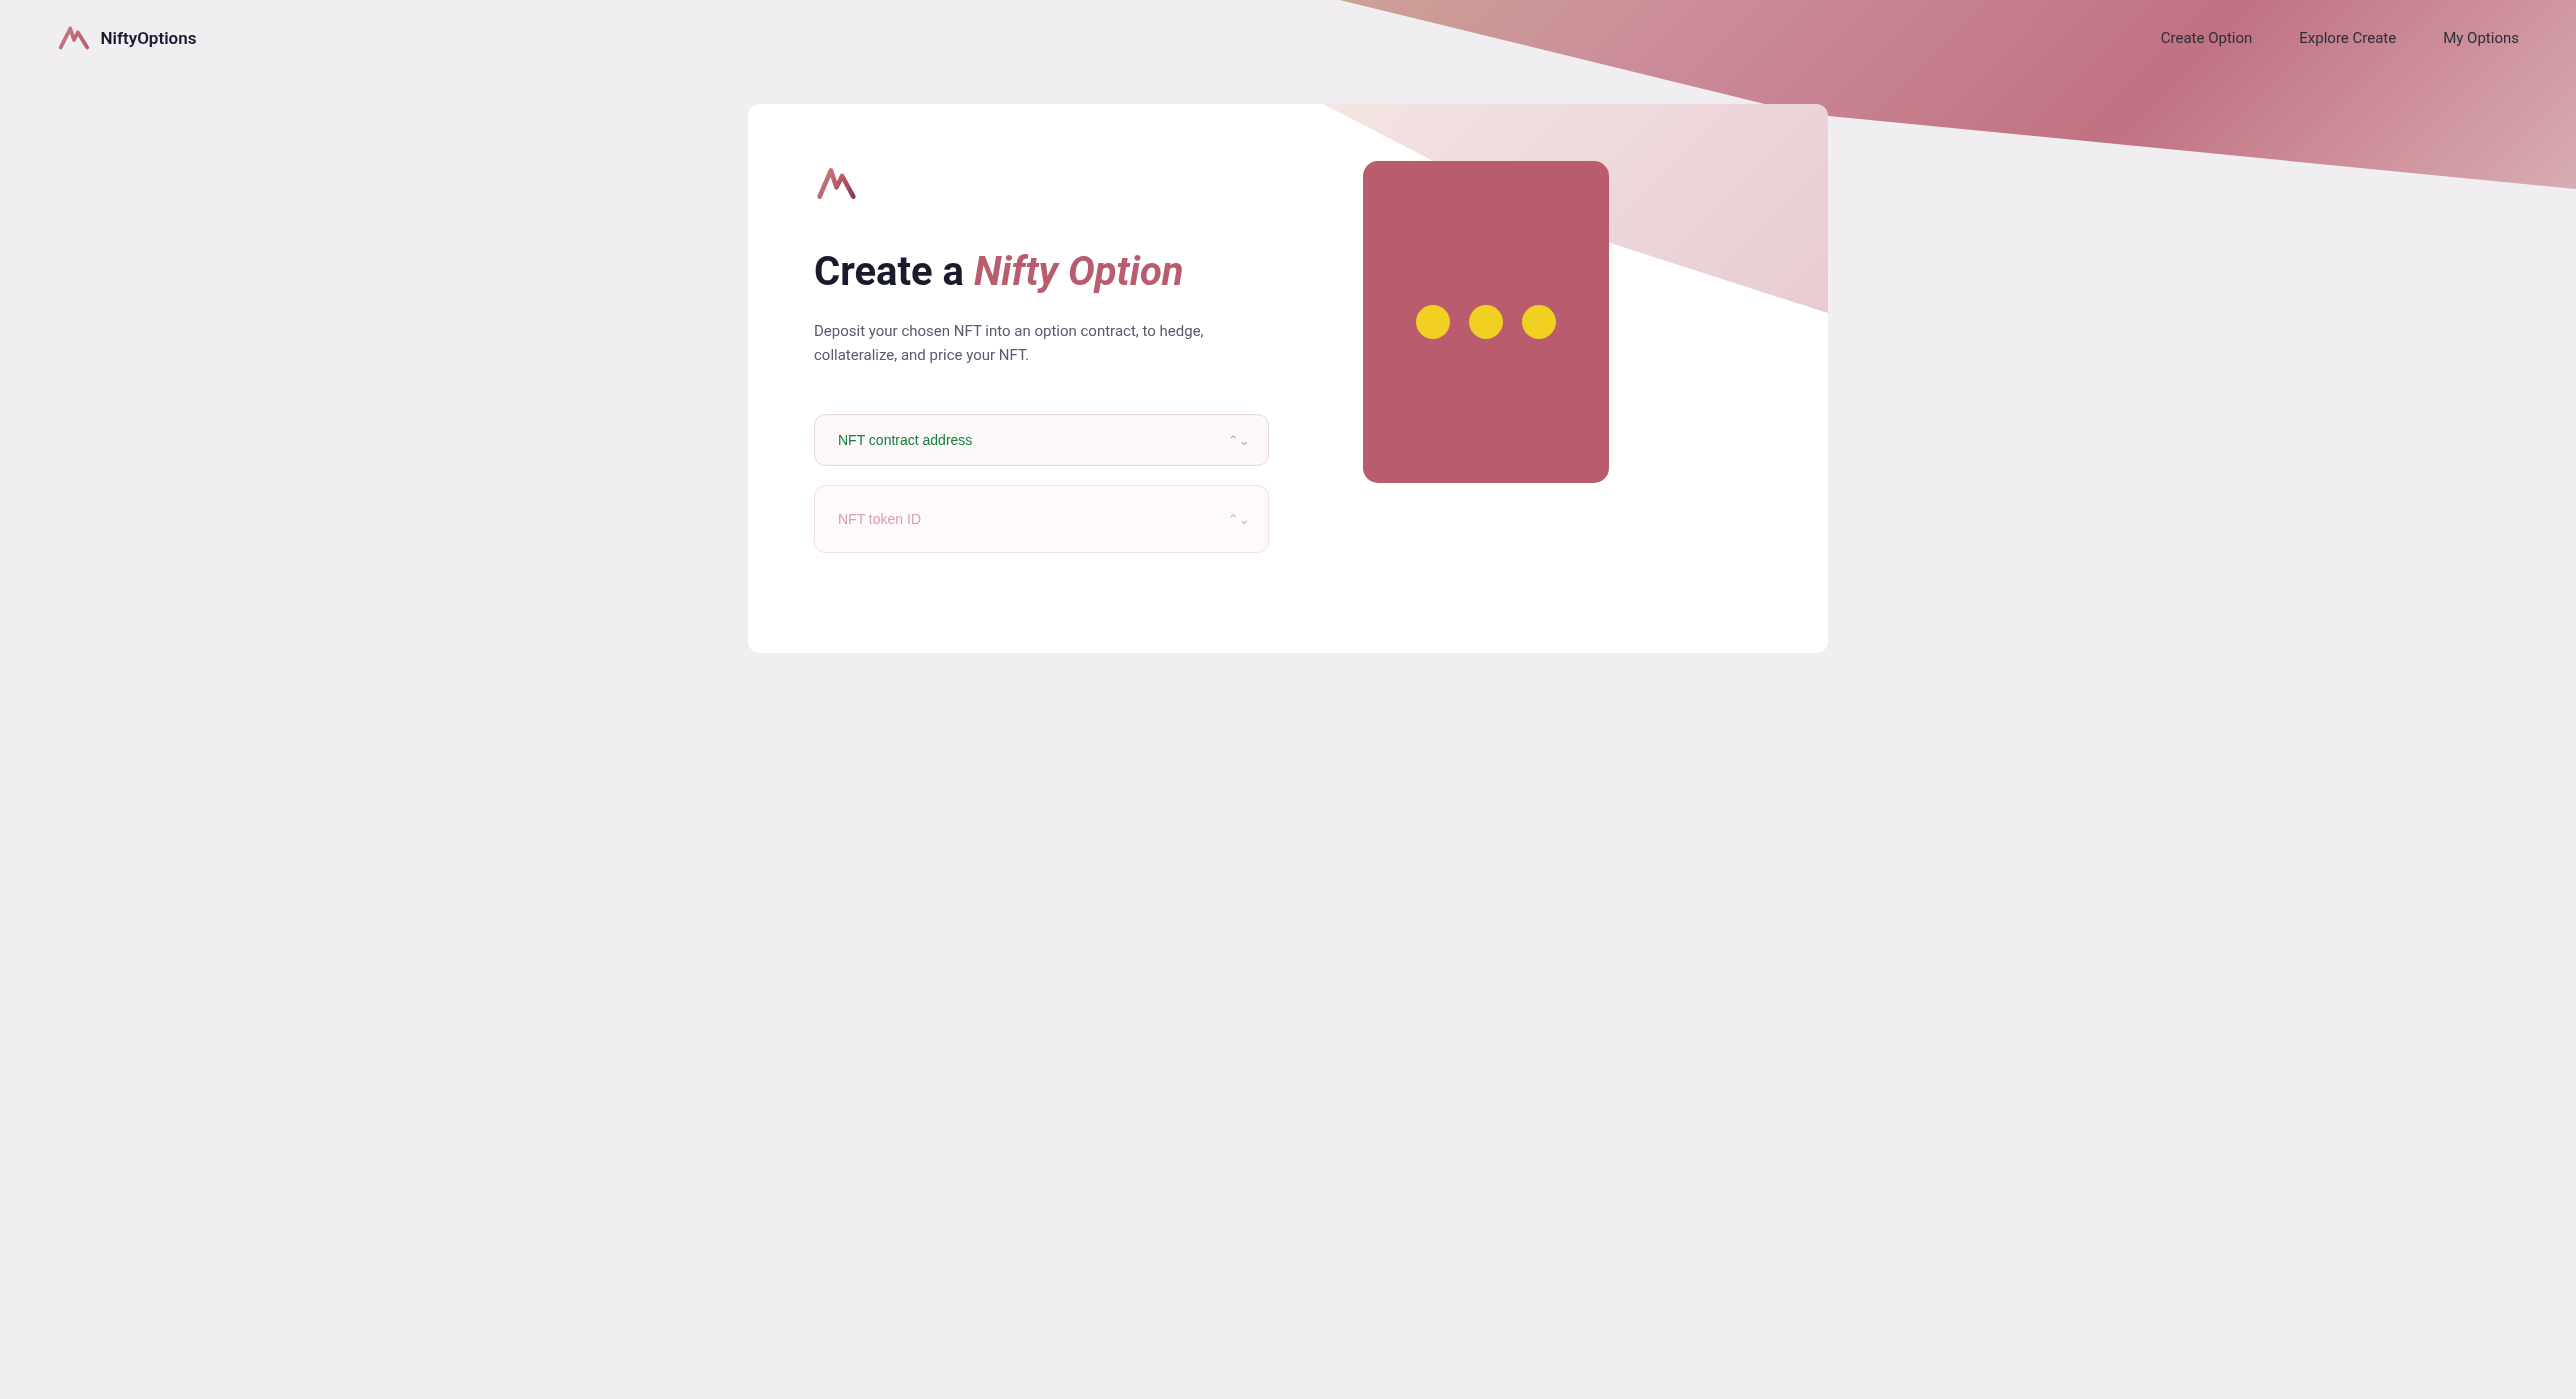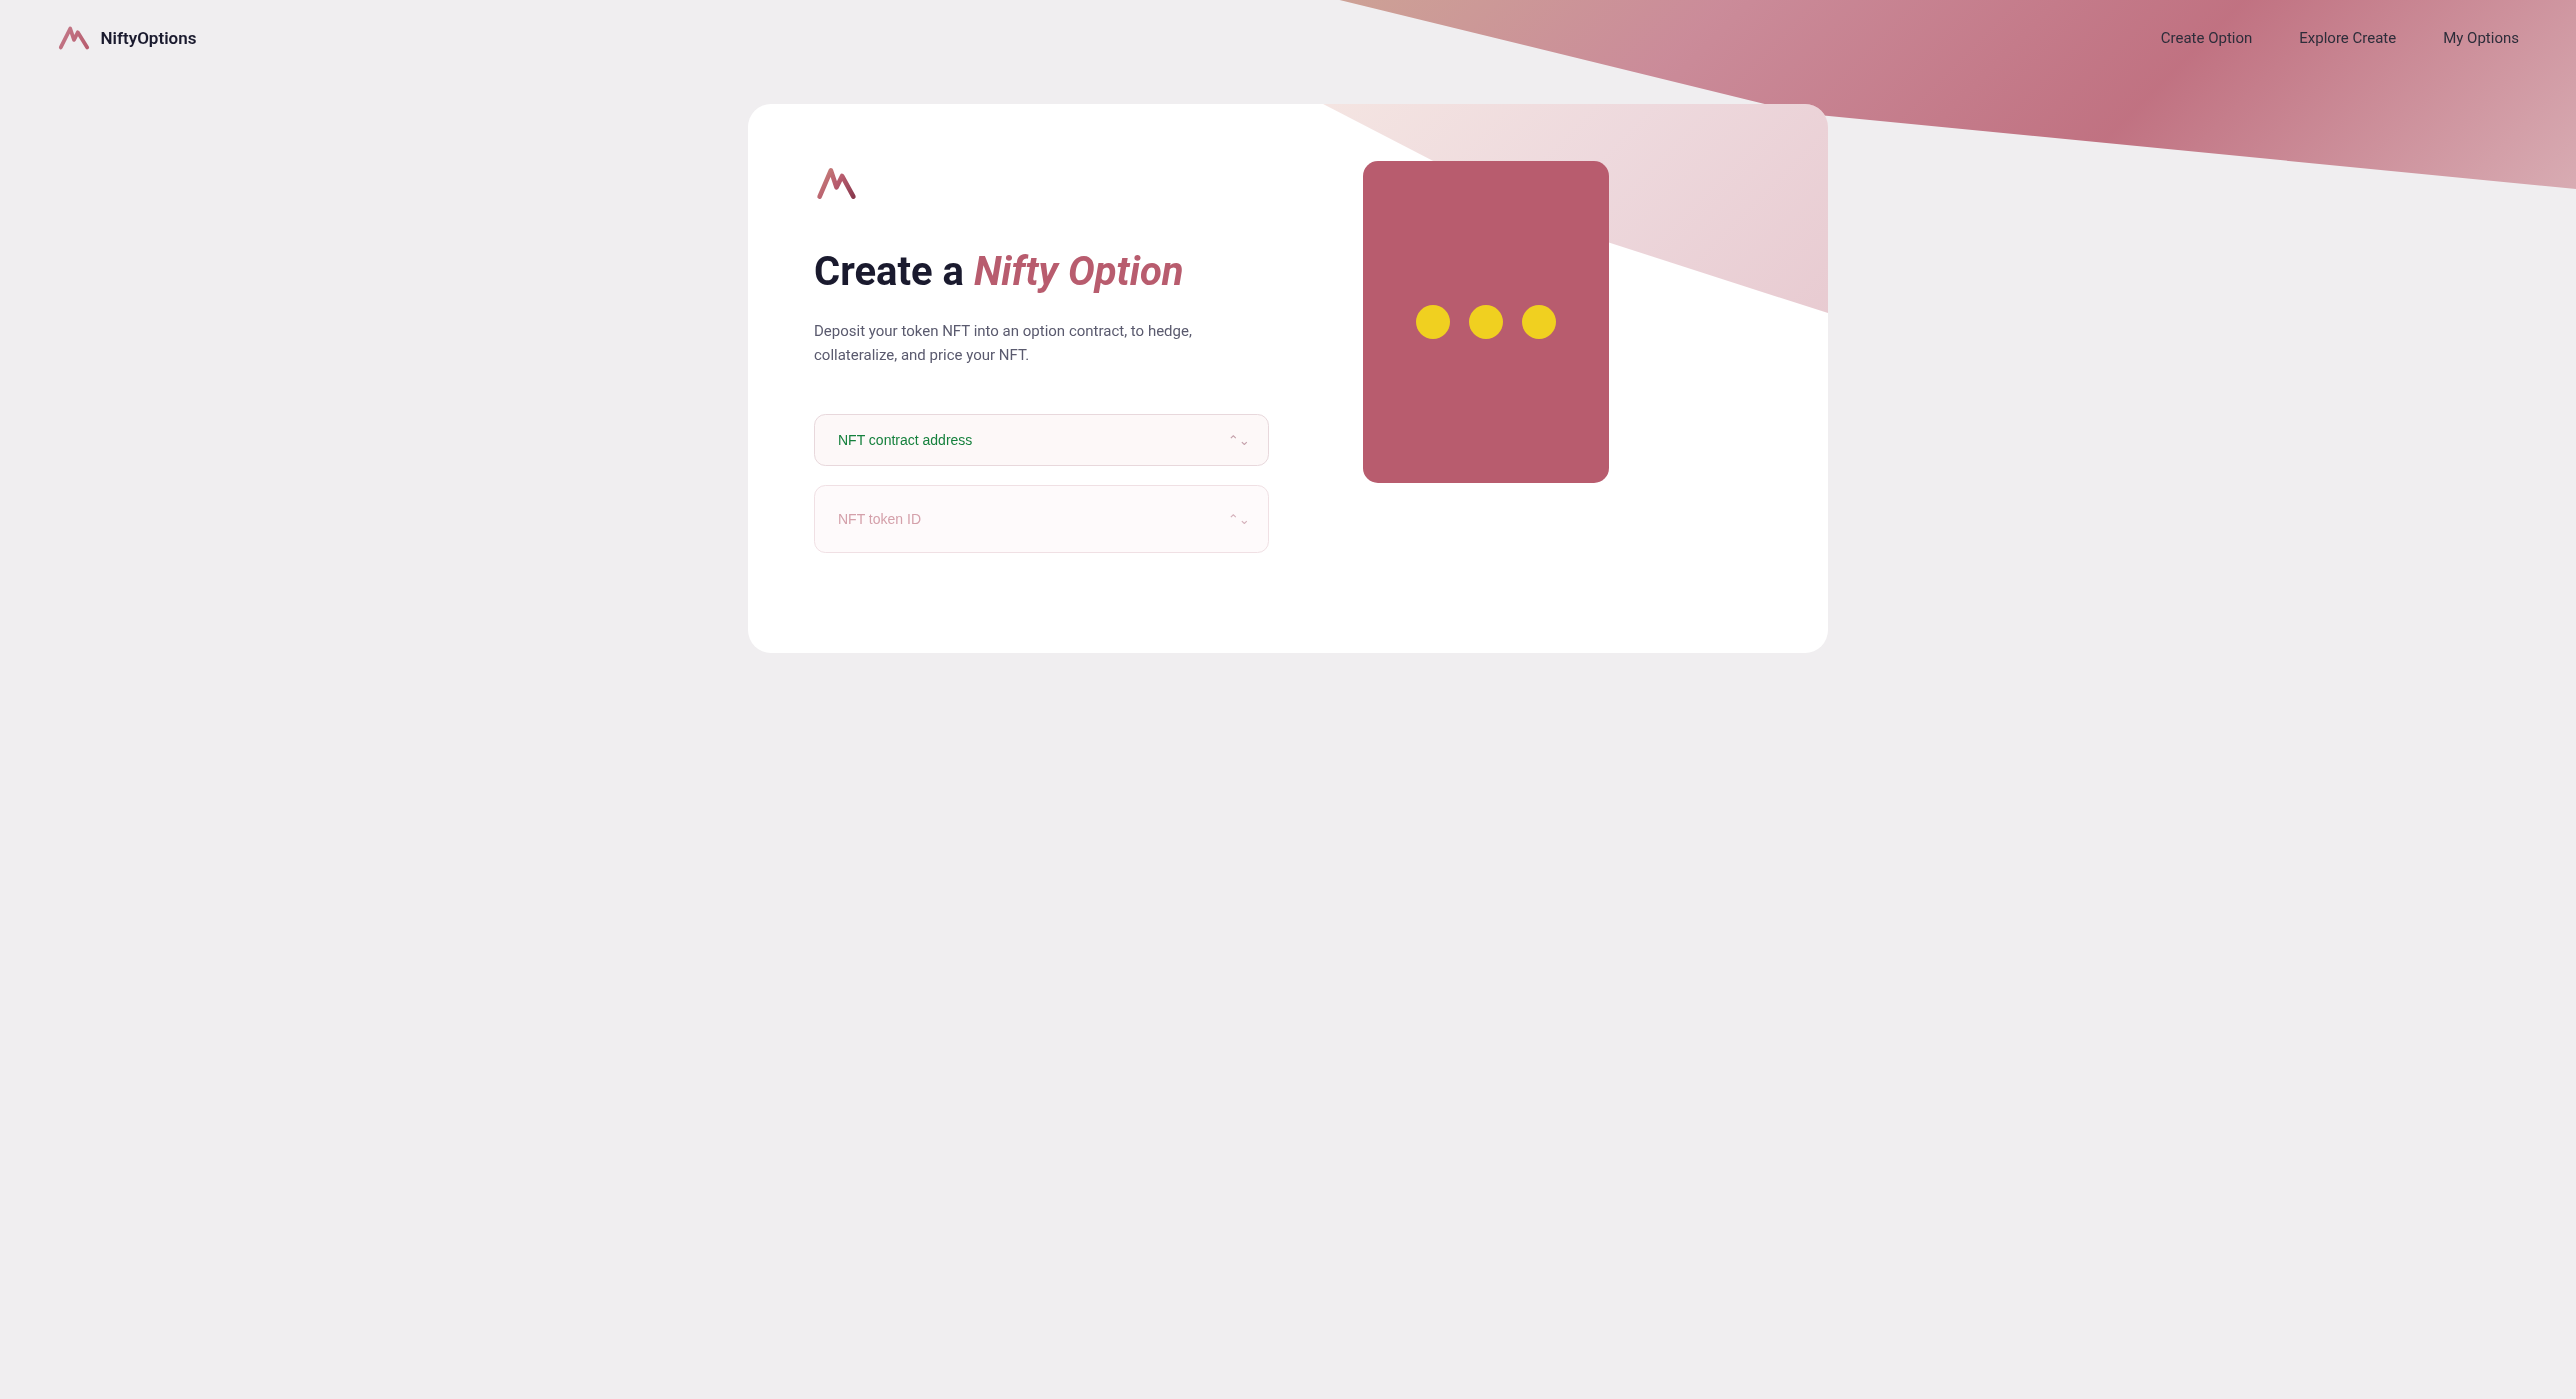--- a/index.html
+++ b/index.html
@@ -79,21 +79,21 @@
       position: relative;
       z-index: 5;
       display: flex;
       justify-content: center;
       align-items: flex-start;
       padding: 28px 57px 57px;
     }
 
     .card {
       background: white;
-      border-radius: 23px;
+      border-radius: 12px;
       padding: 57px 66px;
       width: 100%;
       max-width: 1080px;
       min-height: 549px;
       display: flex;
       flex-direction: column;
       position: relative;
       overflow: hidden;
     }
 
@@ -293,21 +293,21 @@
                 <stop offset="100%" stop-color="#8a3a4e"></stop>
               </linearGradient>
             </defs>
           </svg>
         </div>
 
         <h1 class="card-title">
           <span>Create a </span><span class="highlight">Nifty Option</span>
         </h1>
 
-        <p class="card-description">Deposit your token NFT into an option contract, to hedge, collateralize, and price your NFT.</p>
+        <p class="card-description">Deposit your chosen NFT into an option contract, to hedge, collateralize, and price your NFT.</p>
 
         <div class="form-group">
           <div class="select-wrapper">
             <select>
               <option value="">NFT contract address</option>
             </select>
             <span class="chevron">⌃⌄</span>
           </div>
         </div>
 

